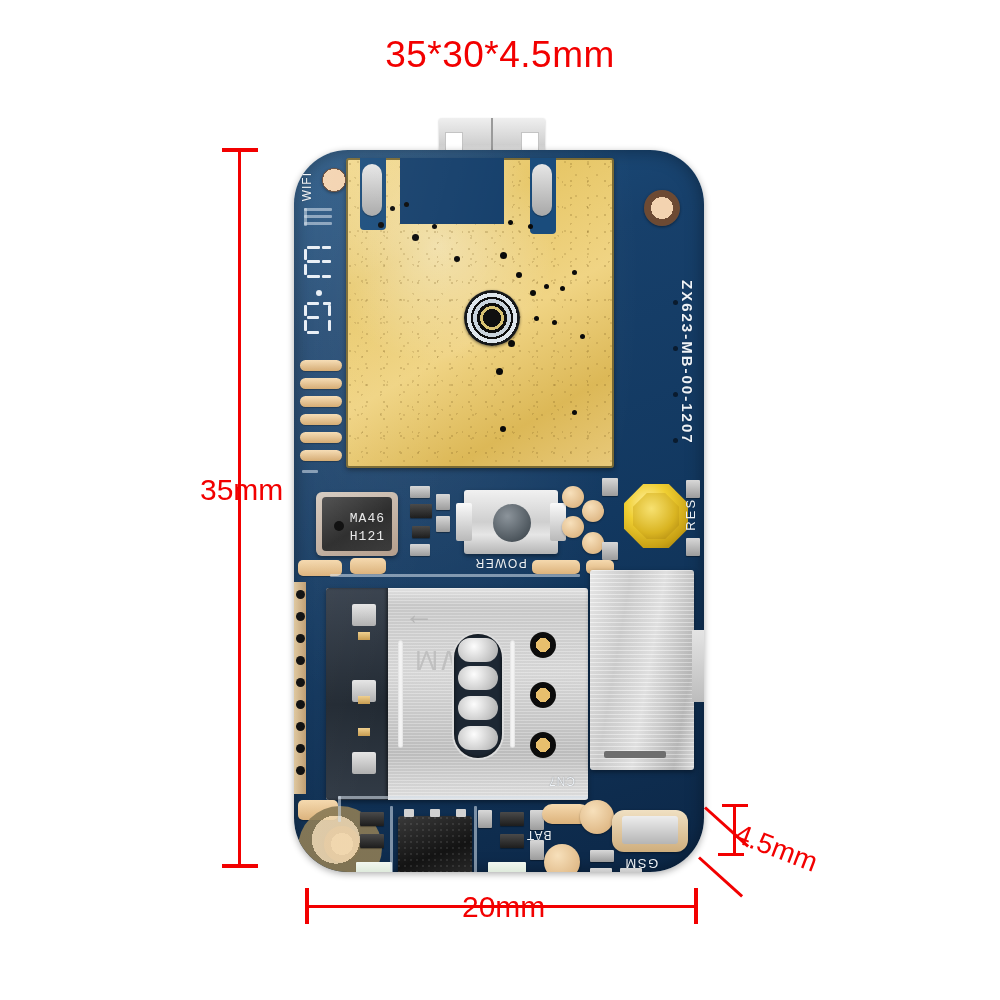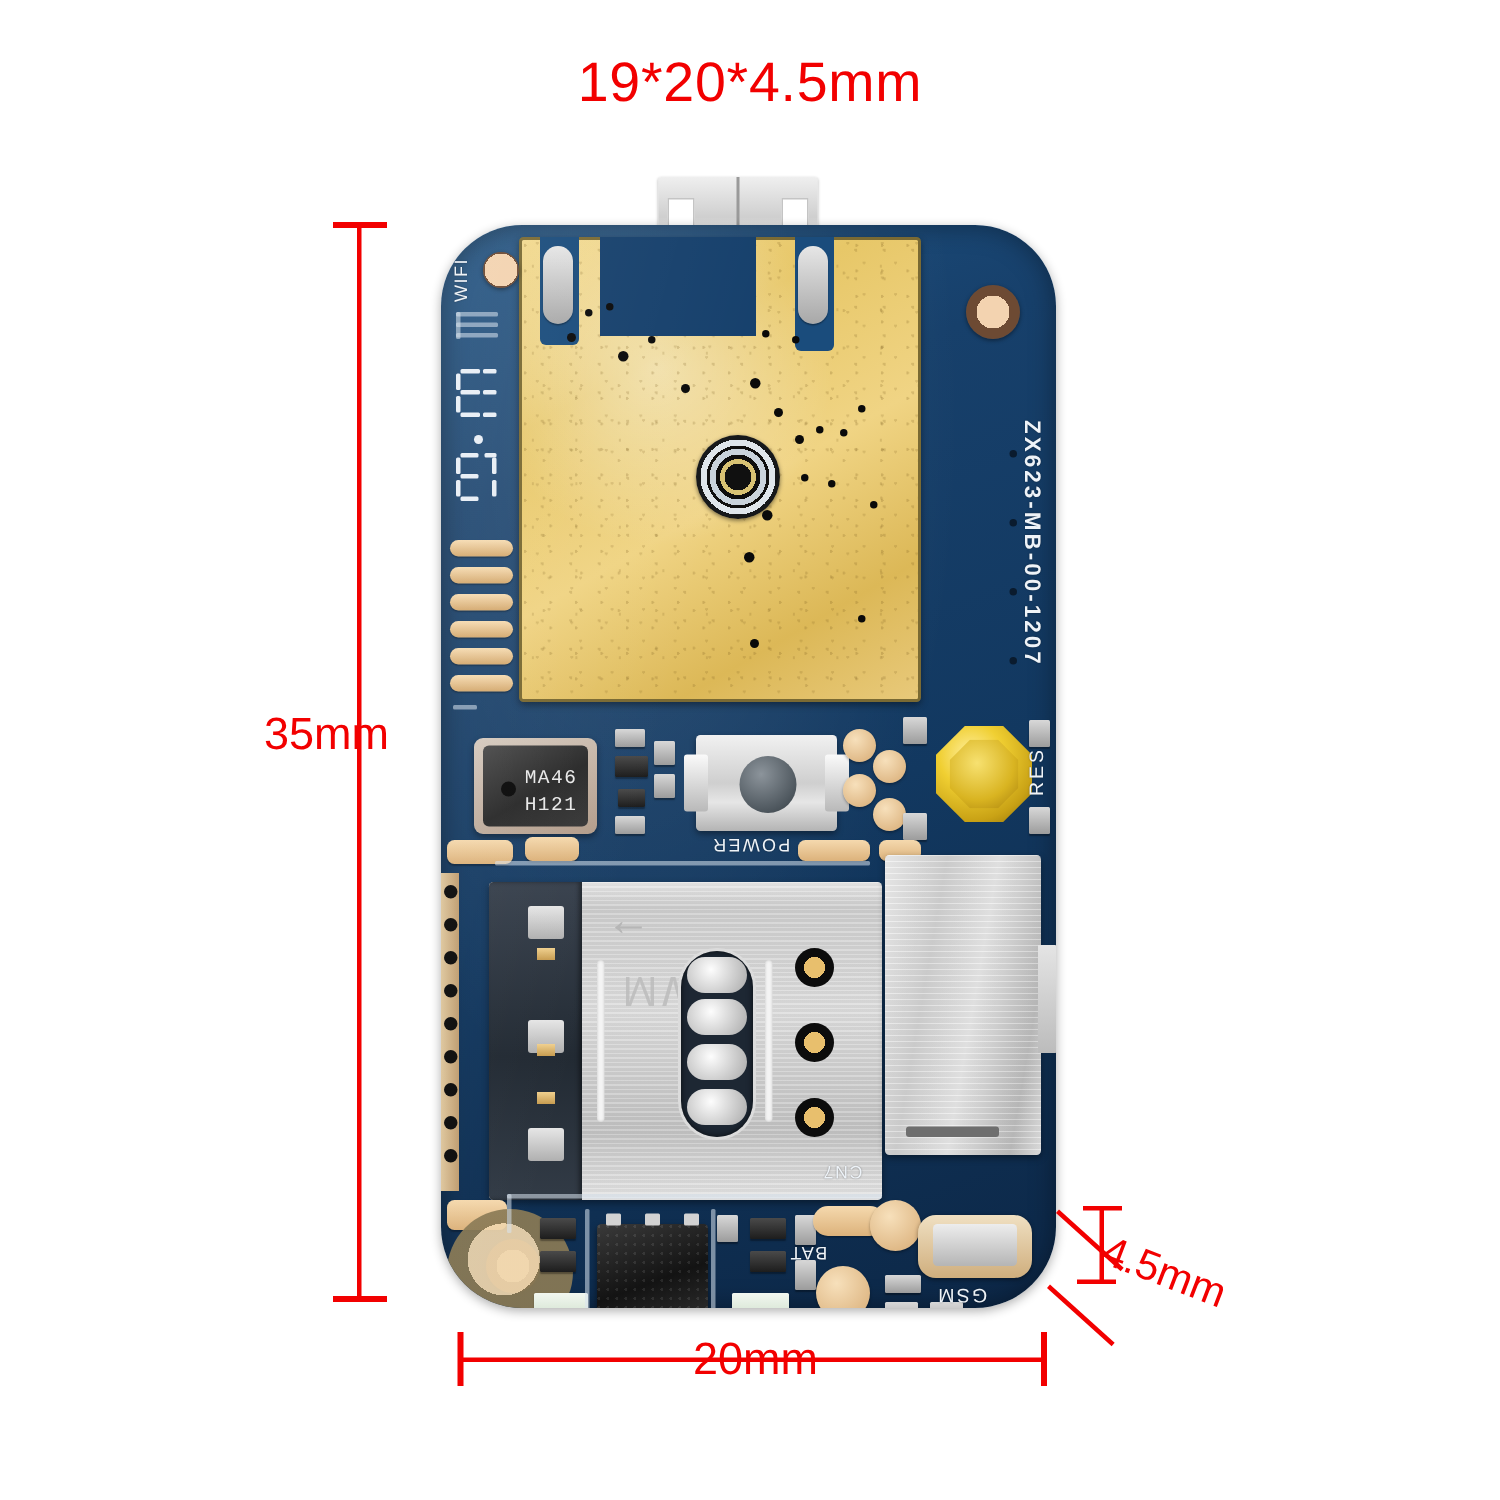--- a/index.html
+++ b/index.html
@@ -23,21 +23,21 @@
 
   
   .dimline { position: absolute; background: #f20000; }
   .dimtext { position: absolute; color: #f20000; font-size: 30px; white-space: nowrap; }
 
   
   #v-stem { left: 238px; top: 150px; width: 3px; height: 718px; }
   #v-cap-top { left: 222px; top: 148px; width: 36px; height: 4px; }
   #v-cap-bot { left: 222px; top: 864px; width: 36px; height: 4px; }
   #v-gap { left: 231px; top: 468px; width: 18px; height: 46px; background:#fff; }
-  #v-label { left: 176px; top: 473px; }
+  #v-label { left: 200px; top: 473px; }
 
   
   #h-stem { left: 307px; top: 905px; width: 390px; height: 3px; }
   #h-cap-left { left: 305px; top: 888px; width: 4px; height: 36px; }
   #h-cap-right { left: 694px; top: 888px; width: 4px; height: 36px; }
   #h-gap { left: 455px; top: 893px; width: 95px; height: 24px; background:#fff; }
   #h-label { left: 462px; top: 890px; }
 
   
   #t-leader-a { left: 705px; top: 806px; width: 58px; height: 3px;
@@ -277,21 +277,21 @@
 
   
   .segbox { position:absolute; width:28px; height:34px; }
   .seg { position:absolute; background:#e8eef5; border-radius:1px; }
 </style>
 </head>
 <body>
 
 <div id="stage">
 
-  <div class="title" style="--dim:#f20000;">19*20*4.5mm</div>
+  <div class="title" style="--dim:#f20000;">35*30*4.5mm</div>
 
   <div id="board-wrap">
 
     <div class="usb-shell">
       <div class="usb-split"></div>
       <div class="usb-notch l"></div>
       <div class="usb-notch r"></div>
     </div>
 
     <div class="pcb">

